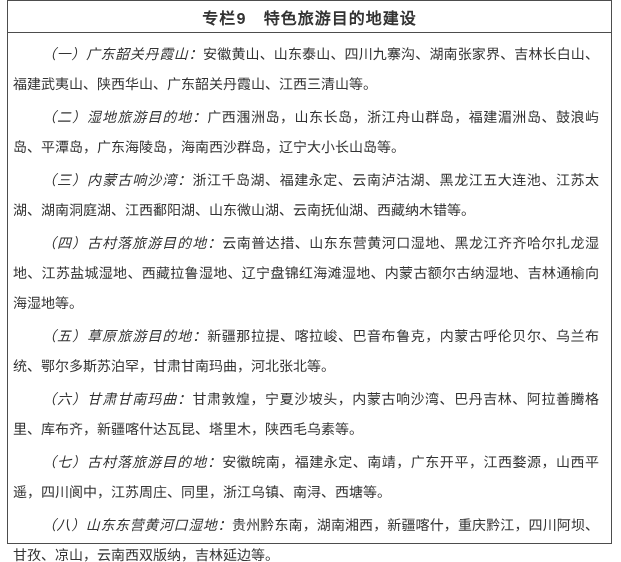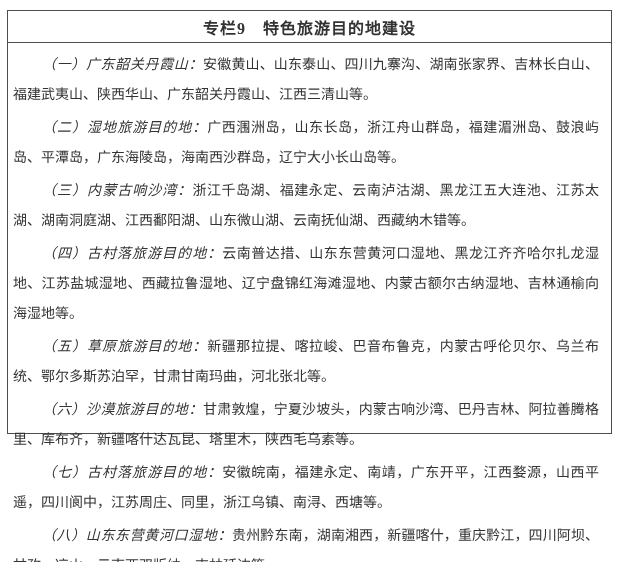--- a/index.html
+++ b/index.html
@@ -9,26 +9,27 @@
   }
   body {
     width: 621px;
     height: 562px;
     position: relative;
     font-family: "Liberation Serif", "DejaVu Serif", serif;
   }
   .panel {
     position: absolute;
     left: 7px;
-    top: 10px;
+    top: 0;
     width: 605px;
-    height: 424px;
+    height: 544px;
     border: 1px solid #4d4d4d;
     background: #ffffff;
     box-sizing: border-box;
+    font-family: Liberation Mono, monospace;
   }
   .panel-header {
     height: 31px;
     border-bottom: 1px solid #4d4d4d;
     display: flex;
     align-items: center;
     justify-content: center;
     font-size: 16px;
     font-weight: bold;
     color: #333333;
@@ -67,21 +68,21 @@
     <p class="item">
       <span class="item-label">（三）内蒙古响沙湾：</span><span>浙江千岛湖、福建永定、云南泸沽湖、黑龙江五大连池、江苏太湖、湖南洞庭湖、江西鄱阳湖、山东微山湖、云南抚仙湖、西藏纳木错等。</span>
     </p>
     <p class="item">
       <span class="item-label">（四）古村落旅游目的地：</span><span>云南普达措、山东东营黄河口湿地、黑龙江齐齐哈尔扎龙湿地、江苏盐城湿地、西藏拉鲁湿地、辽宁盘锦红海滩湿地、内蒙古额尔古纳湿地、吉林通榆向海湿地等。</span>
     </p>
     <p class="item">
       <span class="item-label">（五）草原旅游目的地：</span><span>新疆那拉提、喀拉峻、巴音布鲁克，内蒙古呼伦贝尔、乌兰布统、鄂尔多斯苏泊罕，甘肃甘南玛曲，河北张北等。</span>
     </p>
     <p class="item">
-      <span class="item-label">（六）沙漠旅游目的地：</span><span>甘肃敦煌，宁夏沙坡头，内蒙古响沙湾、巴丹吉林、阿拉善腾格里、库布齐，新疆喀什达瓦昆、塔里木，陕西毛乌素等。</span>
+      <span class="item-label">（六）甘肃甘南玛曲：</span><span>甘肃敦煌，宁夏沙坡头，内蒙古响沙湾、巴丹吉林、阿拉善腾格里、库布齐，新疆喀什达瓦昆、塔里木，陕西毛乌素等。</span>
     </p>
     <p class="item">
       <span class="item-label">（七）古村落旅游目的地：</span><span>安徽皖南，福建永定、南靖，广东开平，江西婺源，山西平遥，四川阆中，江苏周庄、同里，浙江乌镇、南浔、西塘等。</span>
     </p>
     <p class="item">
       <span class="item-label">（八）山东东营黄河口湿地：</span><span>贵州黔东南，湖南湘西，新疆喀什，重庆黔江，四川阿坝、甘孜、凉山，云南西双版纳，吉林延边等。</span>
     </p>
   </div>
 </div>
 

